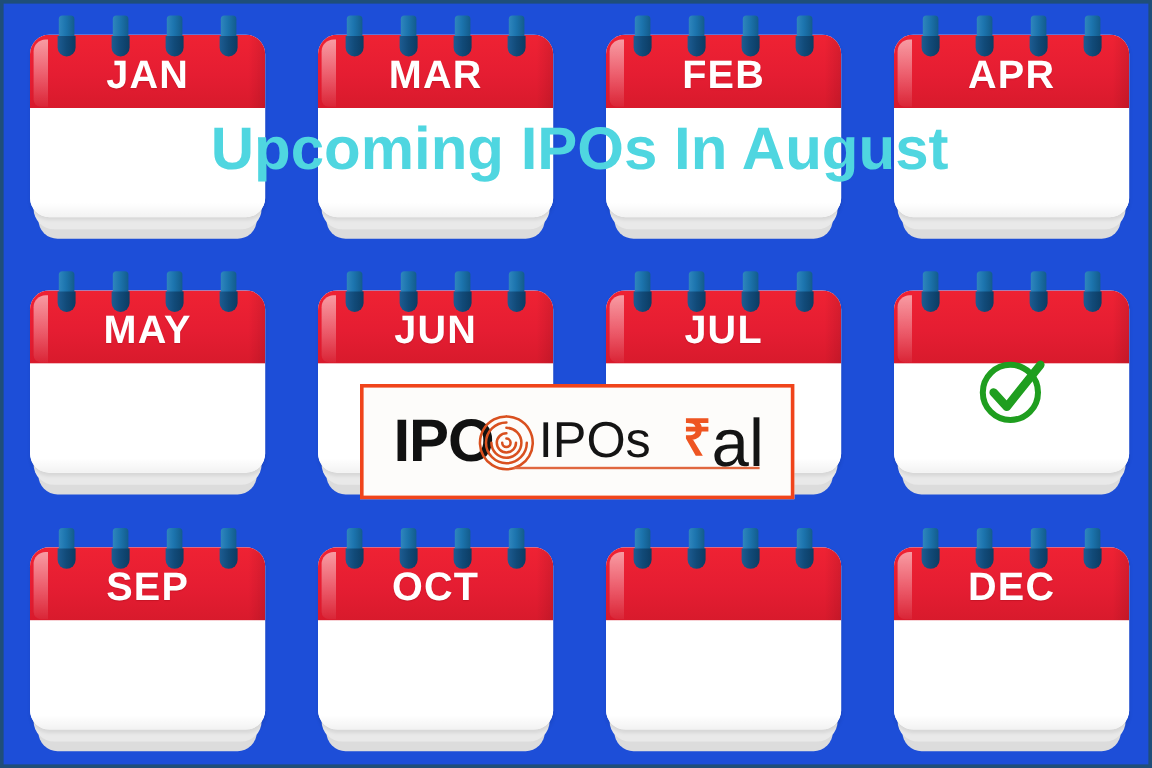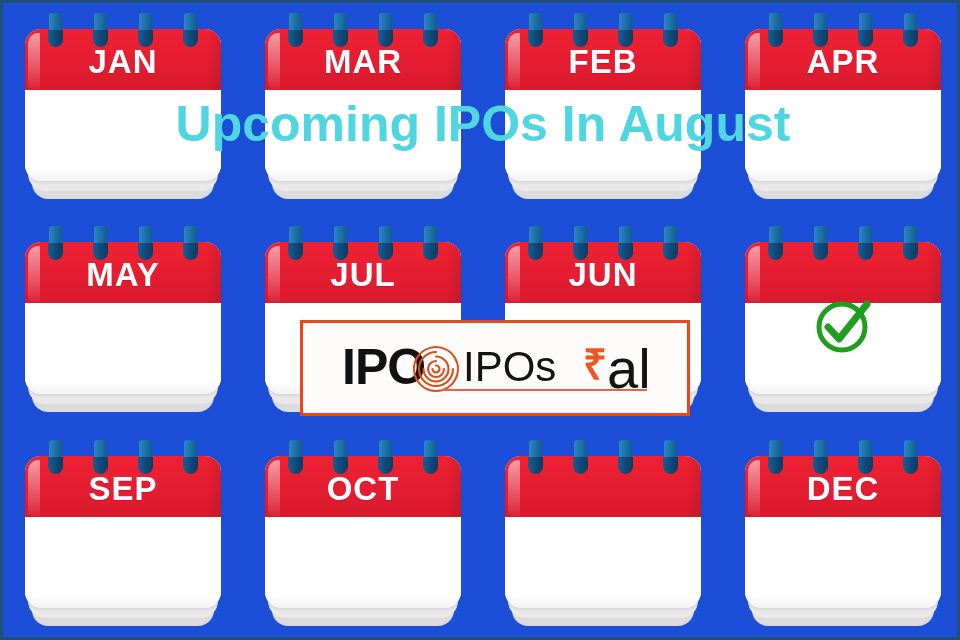--- a/index.html
+++ b/index.html
@@ -202,21 +202,21 @@
     letter-spacing: 0px;
     white-space: nowrap;
     z-index: 30;
   }
 
   
   #logo-box {
     position: absolute;
     left: 297px;
     top: 317px;
-    width: 390px;
+    width: 362px;
     height: 96px;
     background: #fdfcfa;
     border: 3px solid #f0441b;
     box-sizing: border-box;
     z-index: 40;
     display: flex;
     align-items: center;
     justify-content: center;
   }
   #logo-inner {
@@ -464,56 +464,56 @@
 
     <div class="cal-cell">
       <div class="calendar">
         <div class="cal-stack3"></div>
         <div class="cal-stack2"></div>
         <div class="cal-sheet">
           <div class="cal-header">
             <div class="cal-header-gloss"></div>
             <div class="cal-header-edge"></div>
           </div>
+          <div class="cal-month">JUN</div>
+          <div class="cal-body">
+            <div class="cal-body-shade"></div>
+          </div>
+        </div>
+        <div class="rings">
+          <div class="ring">
+              <div class="ring-bar"></div>
+              <div class="ring-cap"></div>
+            </div>
+          <div class="ring">
+              <div class="ring-bar"></div>
+              <div class="ring-cap"></div>
+            </div>
+          <div class="ring">
+              <div class="ring-bar"></div>
+              <div class="ring-cap"></div>
+            </div>
+          <div class="ring">
+              <div class="ring-bar"></div>
+              <div class="ring-cap"></div>
+            </div>
+        </div>
+      </div>
+    </div>
+
+    <div class="cal-cell">
+      <div class="calendar">
+        <div class="cal-stack3"></div>
+        <div class="cal-stack2"></div>
+        <div class="cal-sheet">
+          <div class="cal-header">
+            <div class="cal-header-gloss"></div>
+            <div class="cal-header-edge"></div>
+          </div>
           <div class="cal-month">JUL</div>
-          <div class="cal-body">
-            <div class="cal-body-shade"></div>
-          </div>
-        </div>
-        <div class="rings">
-          <div class="ring">
-              <div class="ring-bar"></div>
-              <div class="ring-cap"></div>
-            </div>
-          <div class="ring">
-              <div class="ring-bar"></div>
-              <div class="ring-cap"></div>
-            </div>
-          <div class="ring">
-              <div class="ring-bar"></div>
-              <div class="ring-cap"></div>
-            </div>
-          <div class="ring">
-              <div class="ring-bar"></div>
-              <div class="ring-cap"></div>
-            </div>
-        </div>
-      </div>
-    </div>
-
-    <div class="cal-cell">
-      <div class="calendar">
-        <div class="cal-stack3"></div>
-        <div class="cal-stack2"></div>
-        <div class="cal-sheet">
-          <div class="cal-header">
-            <div class="cal-header-gloss"></div>
-            <div class="cal-header-edge"></div>
-          </div>
-          <div class="cal-month">JUN</div>
           <div class="cal-body">
             <div class="cal-body-shade"></div>
           </div>
         </div>
         <div class="rings">
           <div class="ring">
               <div class="ring-bar"></div>
               <div class="ring-cap"></div>
             </div>
           <div class="ring">

